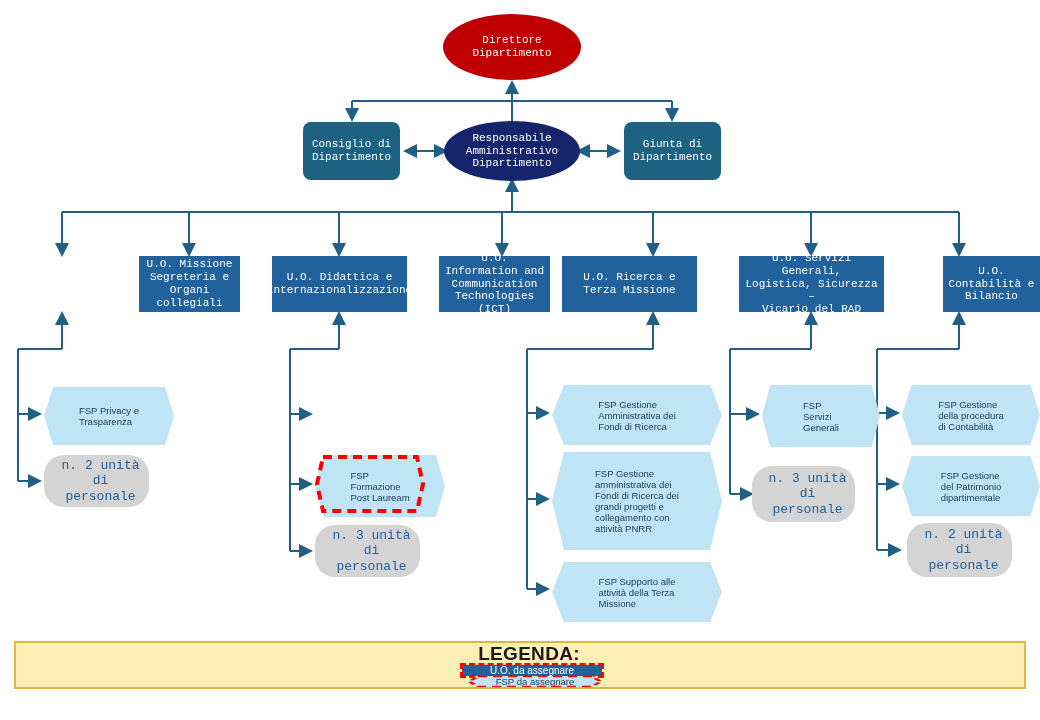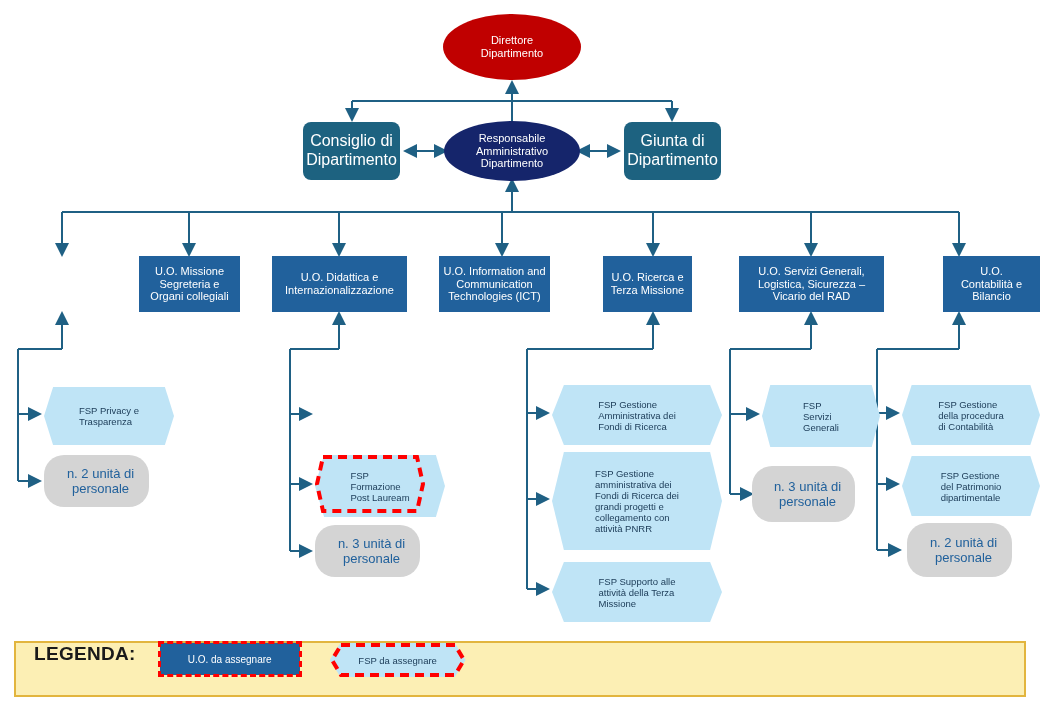--- a/index.html
+++ b/index.html
@@ -7,36 +7,36 @@
     font-family:"Liberation Sans", sans-serif;
     width:1040px;height:720px;position:relative;overflow:hidden;
   }
   #stage{position:absolute;left:0;top:0;width:1040px;height:720px;}
 
   
   #wires{position:absolute;left:0;top:0;width:1040px;height:720px;}
 
   
   .node{position:absolute;box-sizing:border-box;display:flex;
-        align-items:center;justify-content:center;text-align:center;}
+        align-items:center;justify-content:center;text-align:center;font-family:Liberation Mono, monospace;}
   .node .lbl{display:block;line-height:1.18;}
 
   
   .ellipse-red{
     background:#C00000;border-radius:50%;color:#ffffff;
     font-size:11px;
   }
   
   .ellipse-navy{
     background:#15256B;border-radius:50%;color:#ffffff;
     font-size:11px;
   }
   
   .box-teal{
-    background:#1D6280;border-radius:8px;color:#ffffff;font-size:16px;
+    background:#1D6280;border-radius:8px;color:#ffffff;font-size:11px;
   }
   
   .box-blue{
     background:#21619C;color:#ffffff;font-size:11px;padding:2px 4px;
   }
   .box-blue.dashed{
     outline:3px dashed #FF0000;outline-offset:-1px;
   }
   
   .box-grey{
@@ -50,23 +50,23 @@
   }
   .hexwrap{position:absolute;}
   .hexwrap .hex{position:absolute;left:0;top:0;width:100%;height:100%;
                 display:flex;align-items:center;justify-content:center;}
   .hexwrap.dashed .hexline{
     position:absolute;left:0;top:0;width:100%;height:100%;pointer-events:none;
   }
 
   
   #legend{
-    position:absolute;left:14px;top:641px;width:1012px;height:56px;
+    position:absolute;left:14px;top:641px;width:1012px;height:48px;
     background:#FCEFB4;border:2px solid #E2B53E;box-sizing:border-box;
-    display:flex;align-items:flex-start;
+    display:flex;align-items:center;flex-direction:column;
   }
   #legend .legend-title{
     font-size:19px;font-weight:bold;color:#1a1a1a;margin-left:18px;
     letter-spacing:.3px;
   }
   #legend .lg-box{
     margin-left:24px;width:140px;height:32px;background:#21619C;color:#fff;
     font-size:10px;display:flex;align-items:center;justify-content:center;
     outline:3px dashed #FF0000;outline-offset:-1px;box-sizing:border-box;
   }
@@ -209,21 +209,21 @@
   </div>
 
   <div class="node box-blue" style="left:439px;top:256px;width:111px;height:56px;">
     <span class="lbl">
       <span>U.O. Information and</span><br>
       <span>Communication</span><br>
       <span>Technologies (ICT)</span>
     </span>
   </div>
 
-  <div class="node box-blue" style="left:603px;top:256px;width:89px;height:56px;">
+  <div class="node box-blue" style="left:562px;top:256px;width:135px;height:56px;">
     <span class="lbl">
       <span>U.O. Ricerca e</span><br>
       <span>Terza Missione</span>
     </span>
   </div>
 
   <div class="node box-blue" style="left:739px;top:256px;width:145px;height:56px;">
     <span class="lbl">
       <span>U.O. Servizi Generali,</span><br>
       <span>Logistica, Sicurezza –</span><br>

